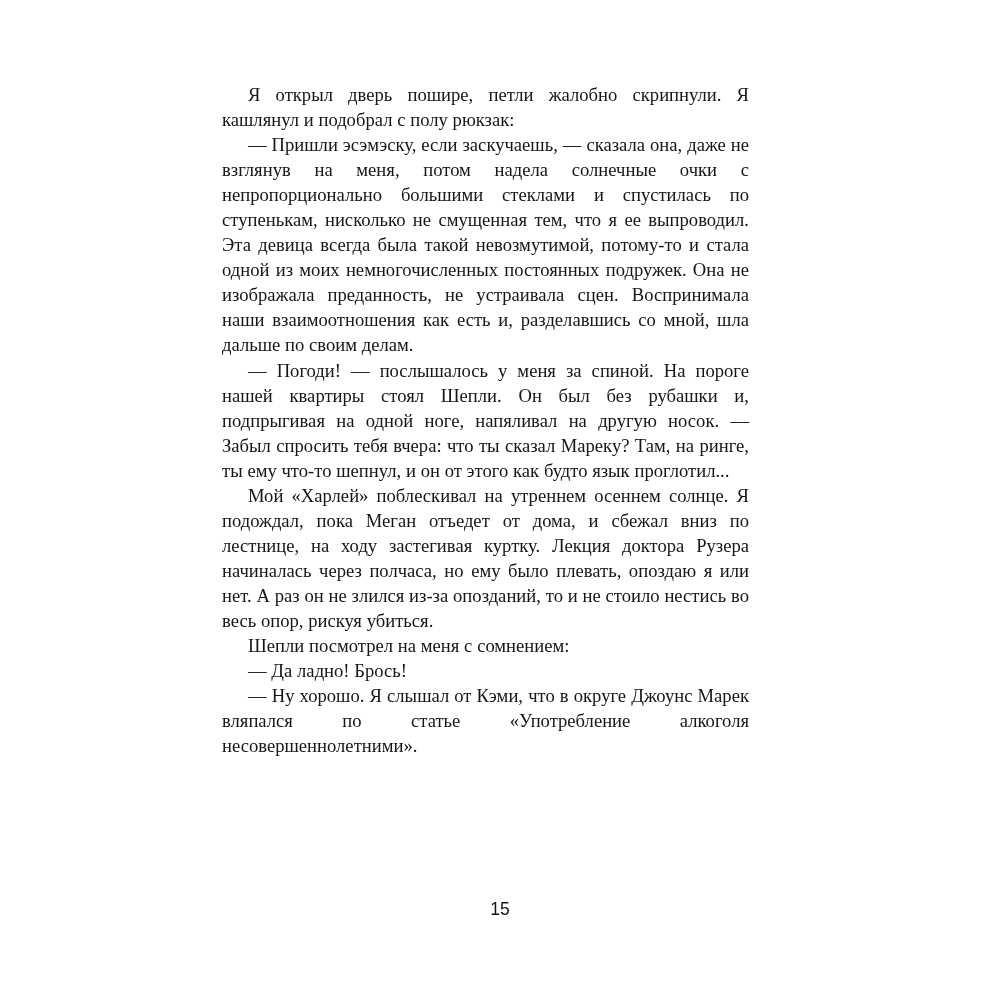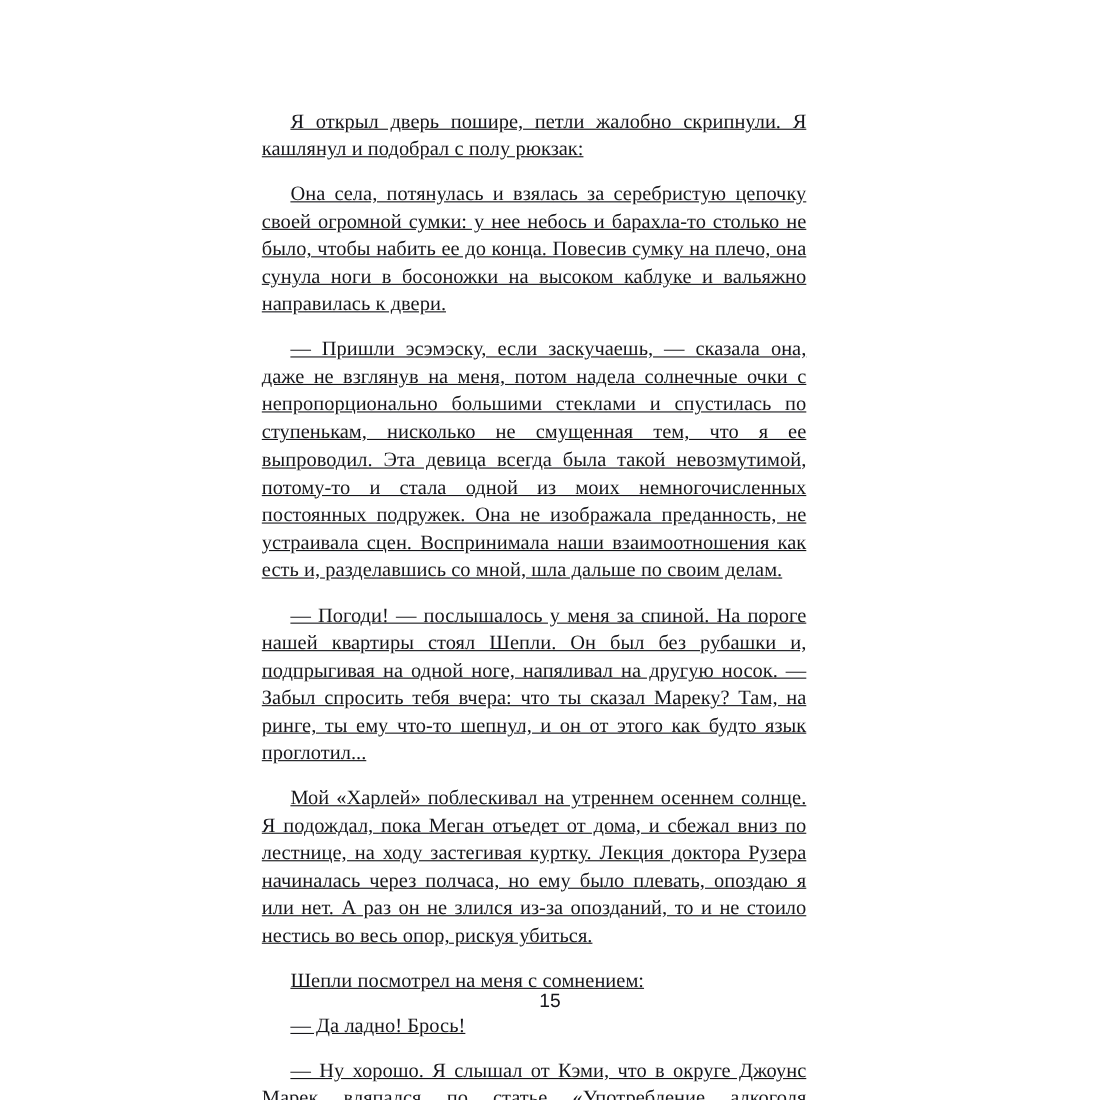--- a/index.html
+++ b/index.html
@@ -25,30 +25,29 @@
   }
 
   .text-block {
     position: absolute;
     left: 222px;
     top: 82px;
     width: 527px;
   }
 
   .para {
-    margin: 16px;
+    margin: 0;
     text-indent: 26px;
     text-align: justify;
     text-justify: inter-word;
     font-size: 18.6px;
     line-height: 25.05px;
     letter-spacing: 0.01px;
     word-spacing: 0.1px;
     hyphens: manual;
-    text-decoration: underline;
     -webkit-hyphens: manual;
   }
 
   .para.dialogue {
     text-indent: 26px;
   }
 
   .page-number {
     position: absolute;
     left: 0;
@@ -61,21 +60,20 @@
     font-family: Liberation Sans, sans-serif;
   }
 </style>
 </head>
 <body>
 
 <div class="page">
 
   <div class="text-block">
     <p class="para">Я открыл дверь пошире, петли жалобно скрипнули. Я кашлянул и подобрал с полу рюкзак:</p>
-    <p class="para">Она села, потянулась и взялась за серебристую цепочку своей огромной сумки: у нее небось и барахла-то столько не было, чтобы набить ее до конца. Повесив сумку на плечо, она сунула ноги в босоножки на высоком каблуке и вальяжно направилась к двери.</p>
     <p class="para dialogue">— Пришли эсэмэску, если заскучаешь, — сказала она, даже не взглянув на меня, потом надела солнечные очки с непропорционально большими стеклами и спустилась по ступенькам, нисколько не смущенная тем, что я ее выпроводил. Эта девица всегда была такой невозмутимой, потому-то и стала одной из моих немногочисленных постоянных подружек. Она не изображала преданность, не устраивала сцен. Воспринимала наши взаимоотношения как есть и, разделавшись со мной, шла дальше по своим делам.</p>
     <p class="para dialogue">— Погоди! — послышалось у меня за спиной. На пороге нашей квартиры стоял Шепли. Он был без рубашки и, подпрыгивая на одной ноге, напяливал на другую носок. — Забыл спросить тебя вчера: что ты сказал Мареку? Там, на ринге, ты ему что-то шепнул, и он от этого как будто язык проглотил...</p>
     <p class="para">Мой «Харлей» поблескивал на утреннем осеннем солнце. Я подождал, пока Меган отъедет от дома, и сбежал вниз по лестнице, на ходу застегивая куртку. Лекция доктора Рузера начиналась через полчаса, но ему было плевать, опоздаю я или нет. А раз он не злился из-за опозданий, то и не стоило нестись во весь опор, рискуя убиться.</p>
     <p class="para">Шепли посмотрел на меня с сомнением:</p>
     <p class="para dialogue">— Да ладно! Брось!</p>
     <p class="para dialogue">— Ну хорошо. Я слышал от Кэми, что в округе Джоунс Марек вляпался по статье «Употребление алкоголя несовершеннолетними».</p>
   </div>
 
   <div class="page-number">15</div>
 

